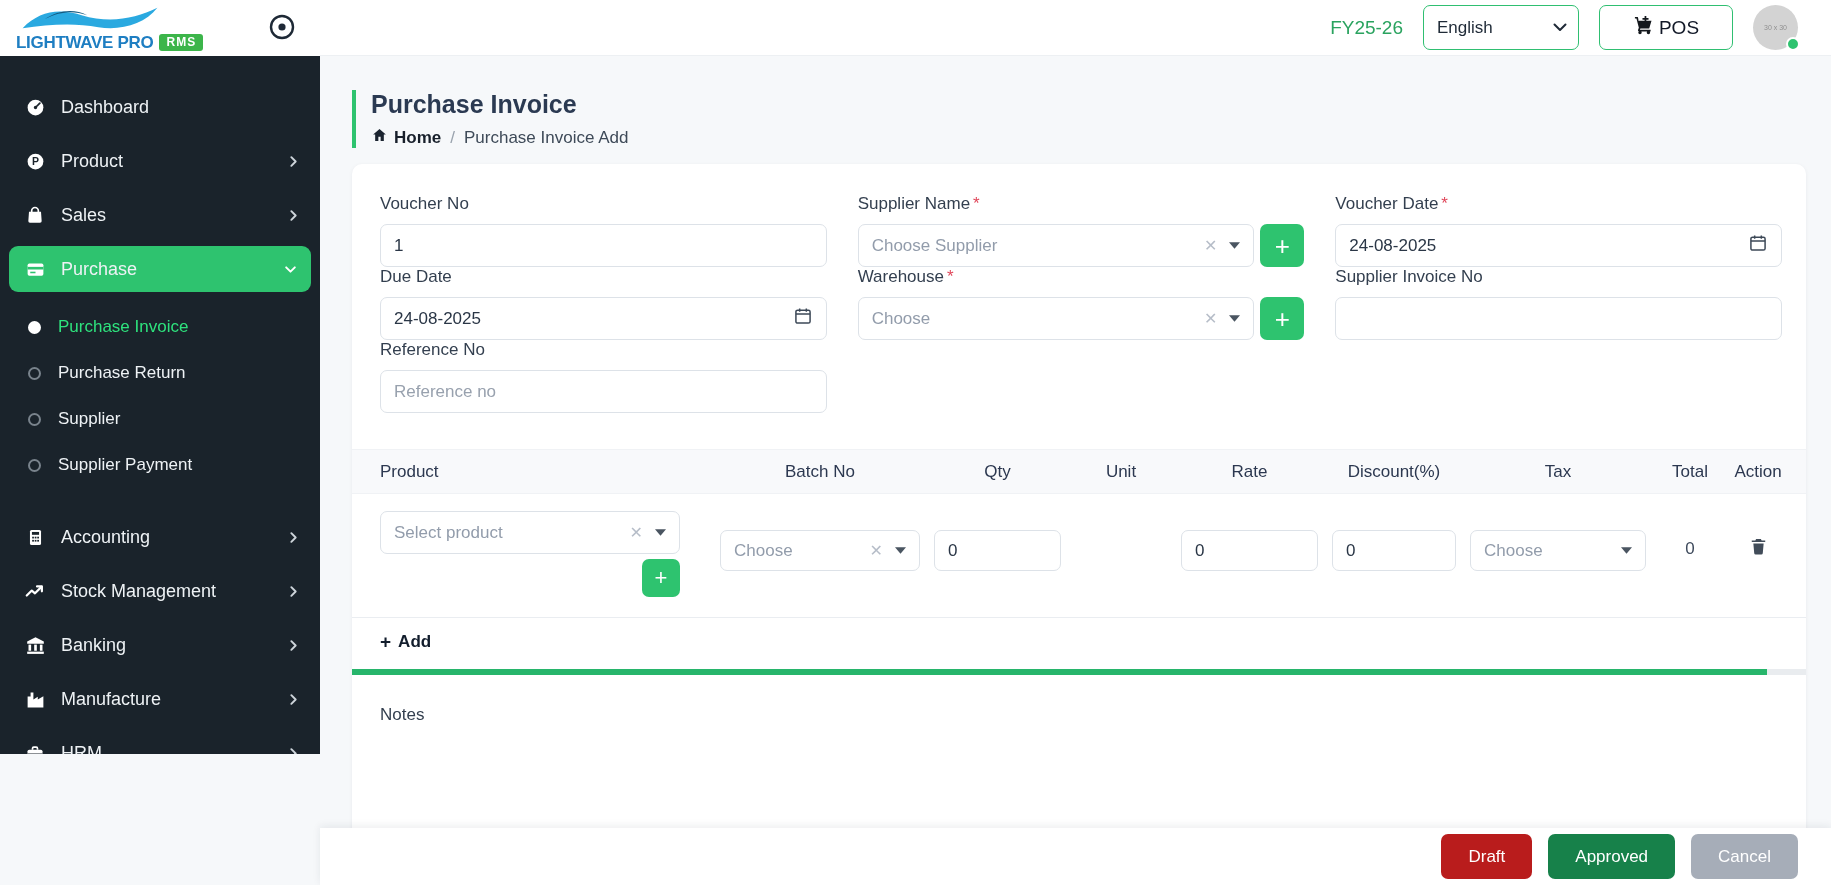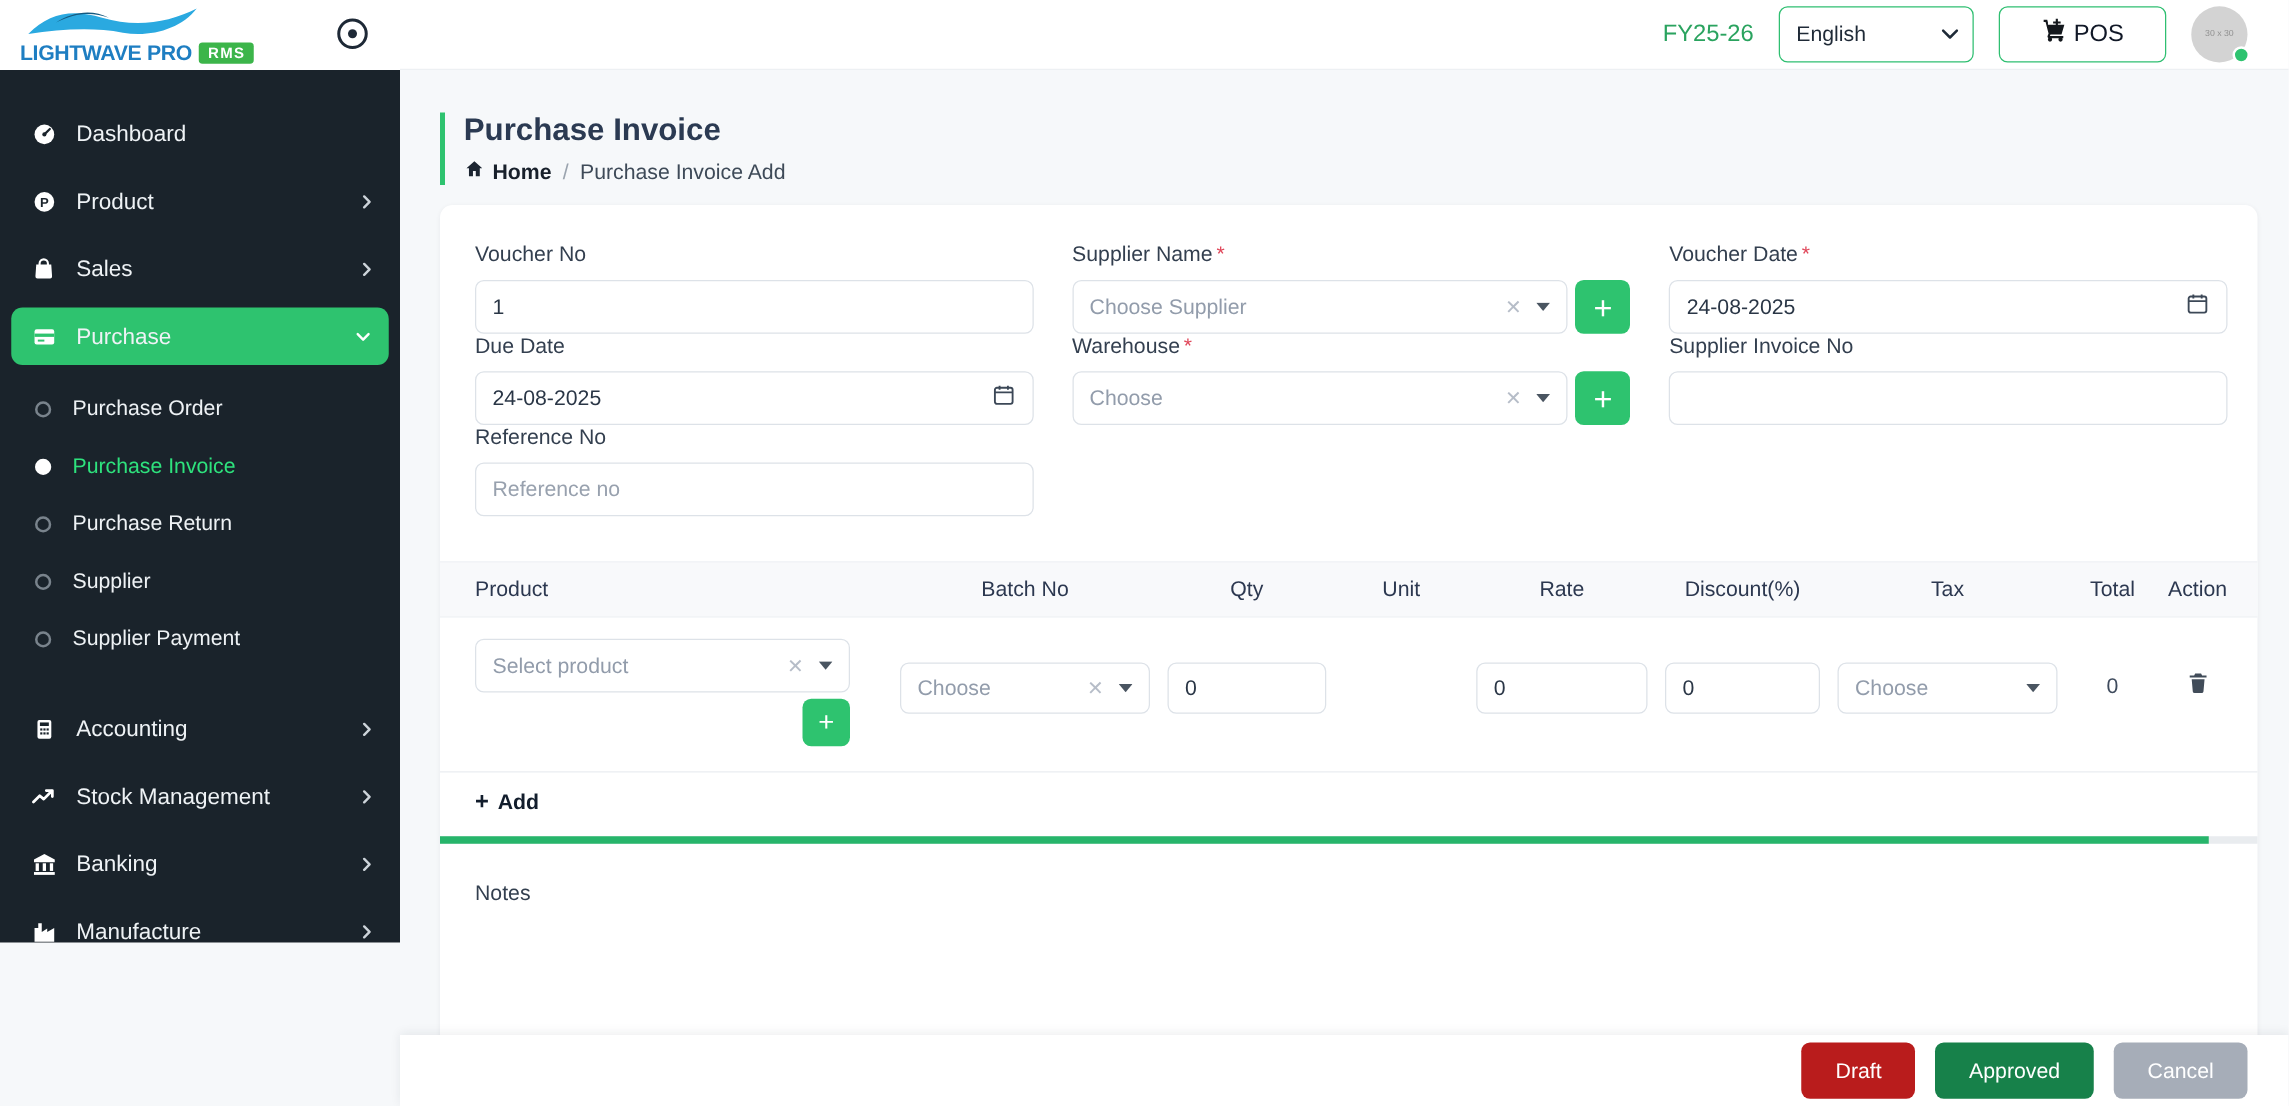--- a/index.html
+++ b/index.html
@@ -168,24 +168,20 @@
         </span>
         <span>Purchase</span>
         <span class="chev">
           <svg width="13" height="13" viewBox="0 0 12 12">
               <path d="M2 4l4 4 4-4" stroke="#ffffff" stroke-width="1.8" fill="none" stroke-linecap="round" stroke-linejoin="round"></path>
             </svg>
         </span>
       </div>
 
       <div class="submenu">
-        <div class="smitem">
-          <span class="sm-dot"></span>
-          <span>Purchase Order</span>
-        </div>
         <div class="smitem active">
           <span class="sm-dot"></span>
           <span>Purchase Invoice</span>
         </div>
         <div class="smitem">
           <span class="sm-dot"></span>
           <span>Purchase Return</span>
         </div>
         <div class="smitem">
           <span class="sm-dot"></span>

